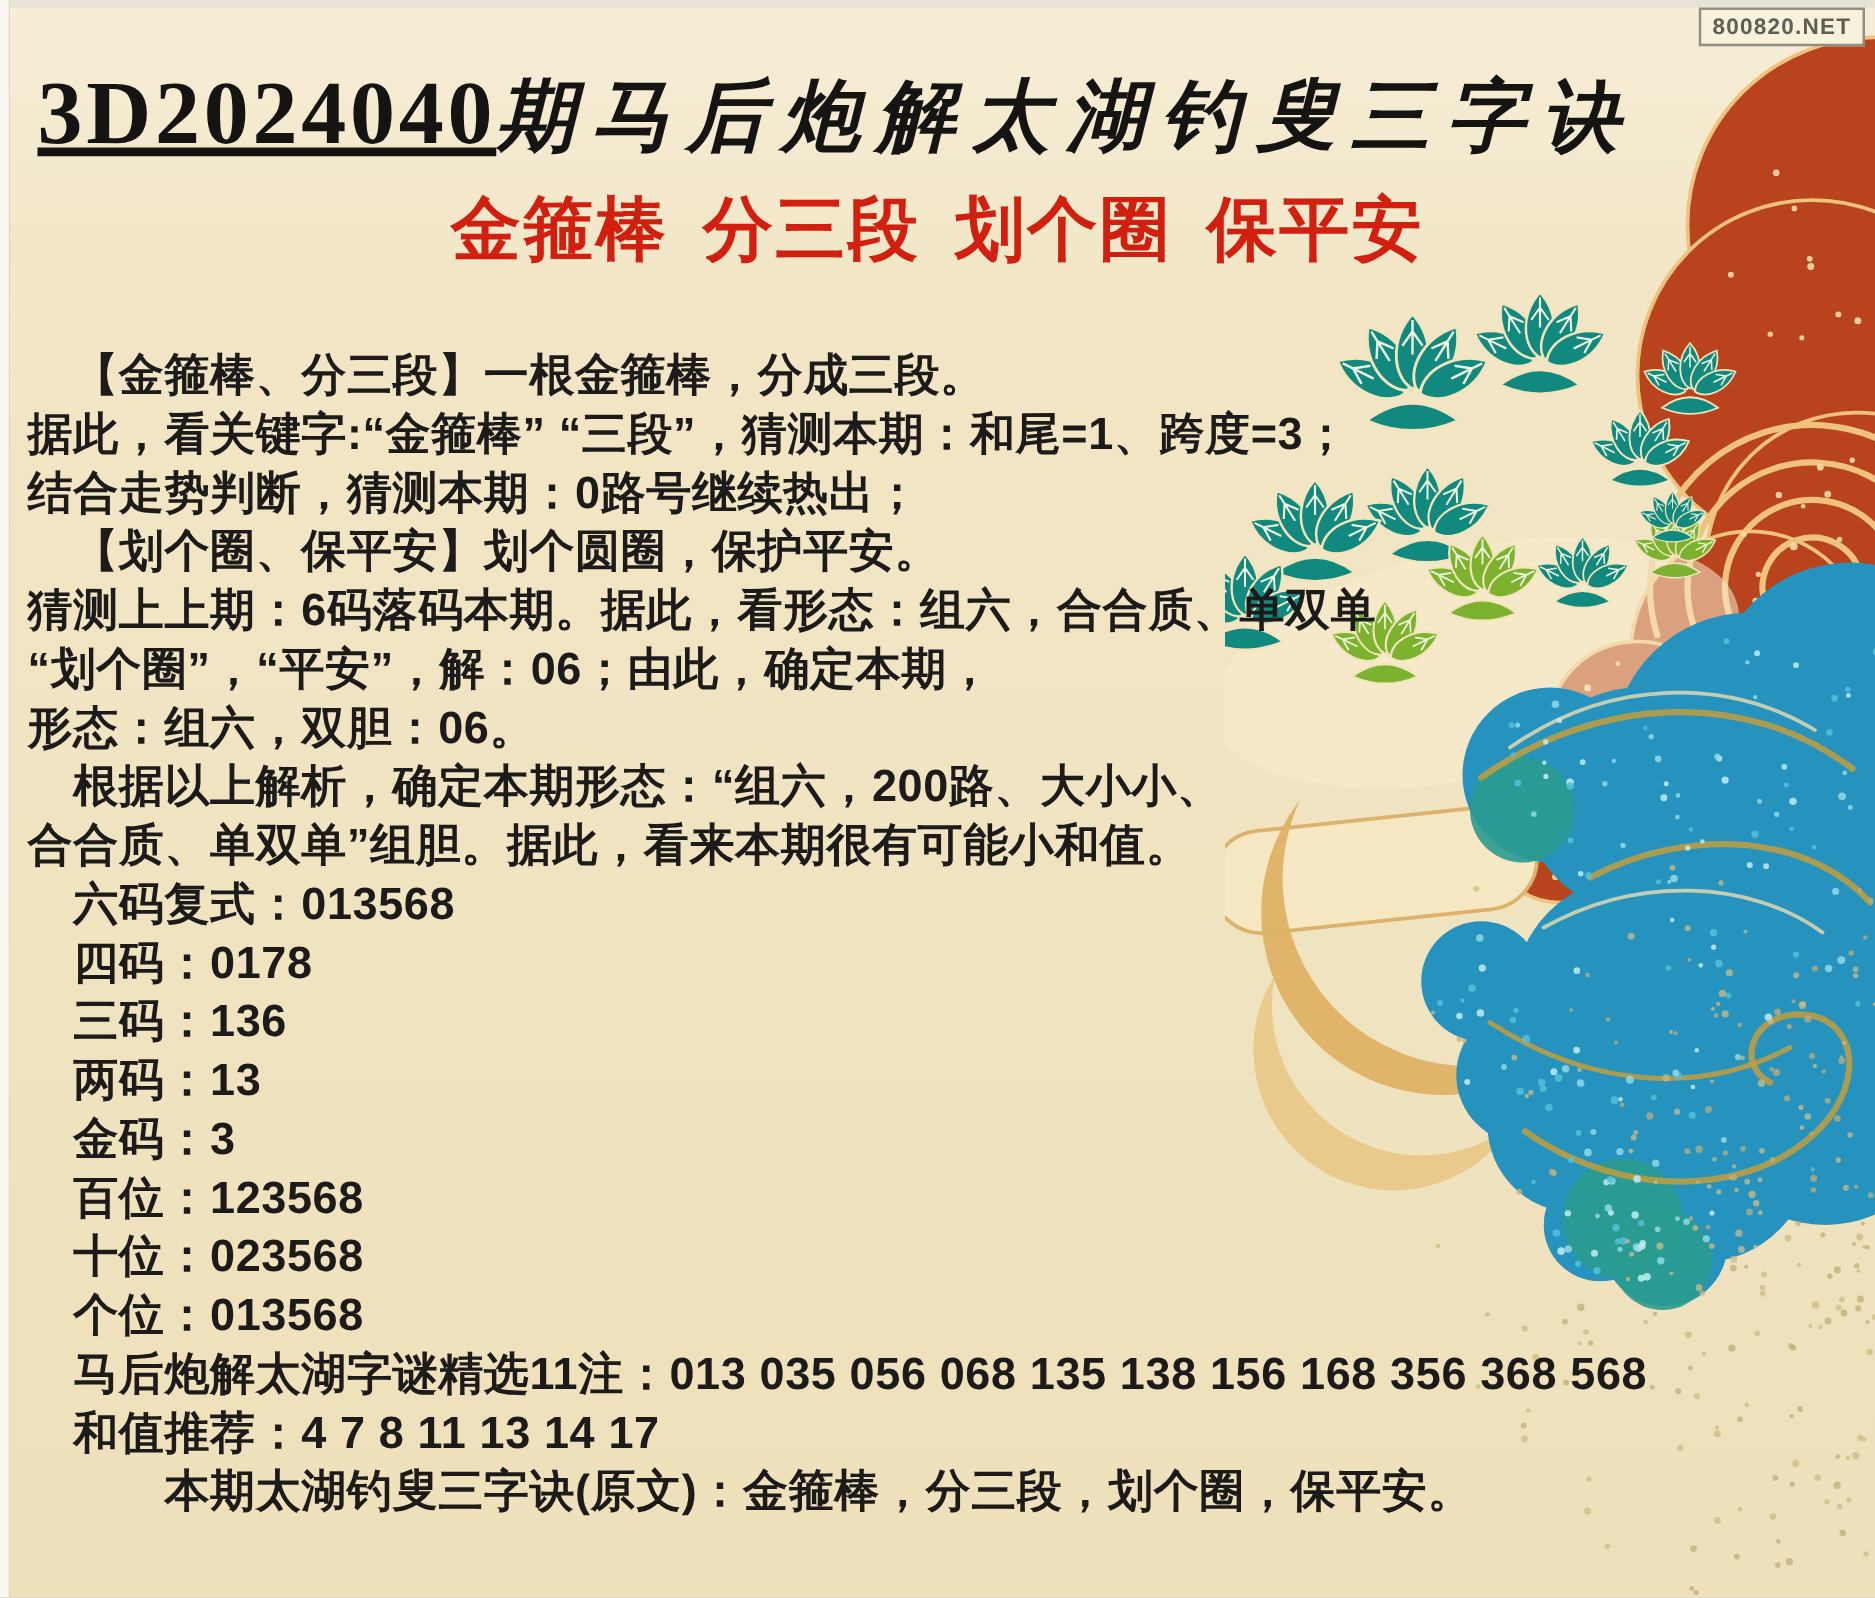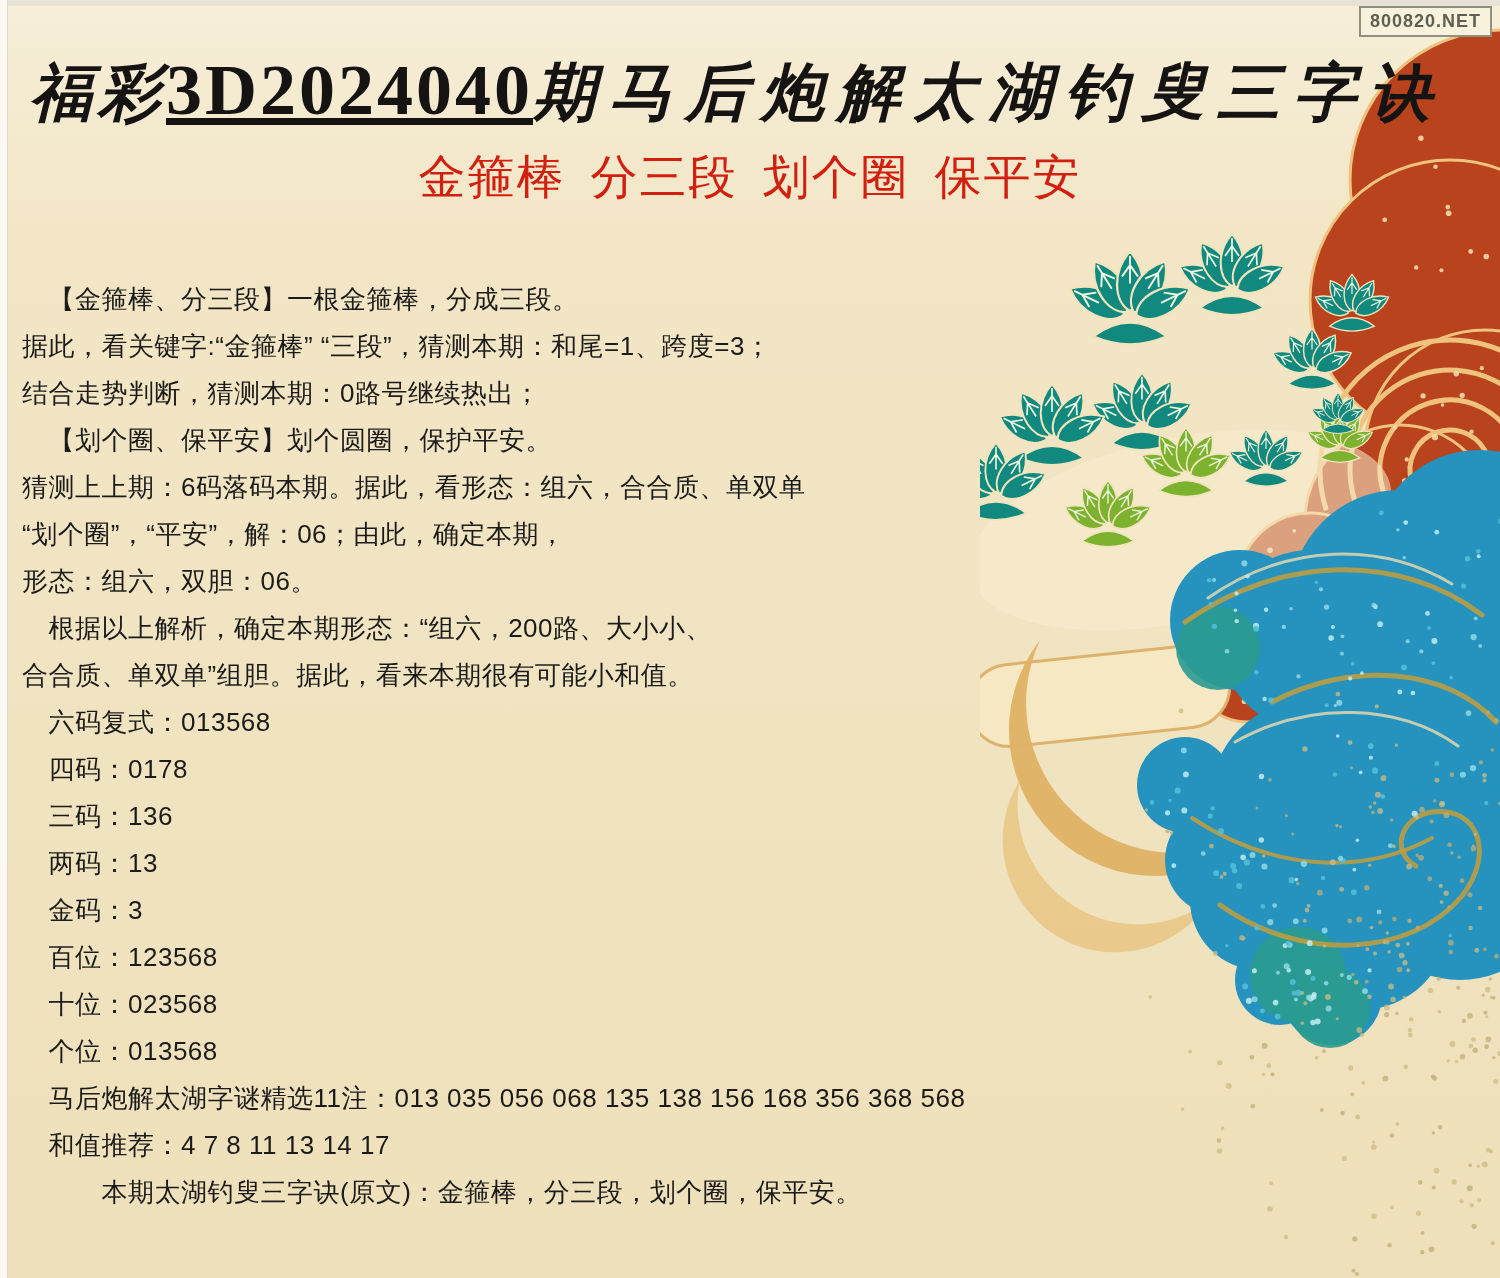--- a/index.html
+++ b/index.html
@@ -18,24 +18,24 @@
   .title{position:absolute;left:30px;top:50px;width:1465px;z-index:3;
          display:flex;align-items:baseline;white-space:nowrap;color:#151413;}
   .title .cal{font-family:"DejaVu Serif","Liberation Serif",serif;font-style:italic;font-weight:700;
               font-size:62px;letter-spacing:6px;}
   .title .num{font-family:"Liberation Serif","DejaVu Serif",serif;font-weight:700;
               font-size:72px;letter-spacing:3px;line-height:1;text-decoration:underline;}
   .title .cal2{font-family:"DejaVu Serif","Liberation Serif",serif;font-style:italic;font-weight:700;
                font-size:63px;letter-spacing:13px;}
 
   .subtitle{position:absolute;left:0;top:146px;width:1500px;text-align:center;z-index:3;
-            font-size:47px;font-weight:normal;color:#d1200f;letter-spacing:2px;word-spacing:10px;}
+            font-size:56px;font-weight:bold;color:#d1200f;letter-spacing:2px;word-spacing:10px;}
 
   .bodytext{position:absolute;left:22px;top:276px;width:1472px;z-index:2;color:#1c1b1a;}
-  .bl{height:47px;line-height:47px;font-size:26px;font-weight:400;white-space:pre;letter-spacing:0.5px;}
+  .bl{height:47px;line-height:47px;font-size:36px;font-weight:700;white-space:pre;letter-spacing:0.5px;}
 </style>
 </head>
 <body>
 
 <div class="page">
   <div class="edge-top"></div>
   <div class="edge-left"></div>
 
   <svg id="art" class="art" viewBox="0 0 520 1278">
     <g id="gRed">
@@ -816,21 +816,20 @@
         <circle cx="419.5837616920471" cy="969.6040838956833" r="2.752630054950714" fill="#bfae7a" opacity="0.75"></circle>
         <circle cx="429.91105794906616" cy="1030.0314313173294" r="2.248521074652672" fill="#cdbb85" opacity="0.75"></circle>
         <circle cx="324.7738951444626" cy="920.8411592245102" r="1.973881820216775" fill="#cdbb85" opacity="0.75"></circle>
         <circle cx="496.77891731262207" cy="950.2866053581238" r="2.4195377826690674" fill="#cdbb85" opacity="0.75"></circle>
       </g>
   </svg>
 
   <div class="watermark">800820.NET</div>
 
   <div class="title">
-    <span class="cal">福彩</span>
     <span class="num">3D2024040</span>
     <span class="cal2">期马后炮解太湖钓叟三字诀</span>
   </div>
 
   <div class="subtitle">金箍棒 分三段 划个圈 保平安</div>
 
   <div class="bodytext">
     <div class="bl">　【金箍棒、分三段】一根金箍棒，分成三段。</div>
     <div class="bl">据此，看关键字:“金箍棒” “三段”，猜测本期：和尾=1、跨度=3；</div>
     <div class="bl">结合走势判断，猜测本期：0路号继续热出；</div>

